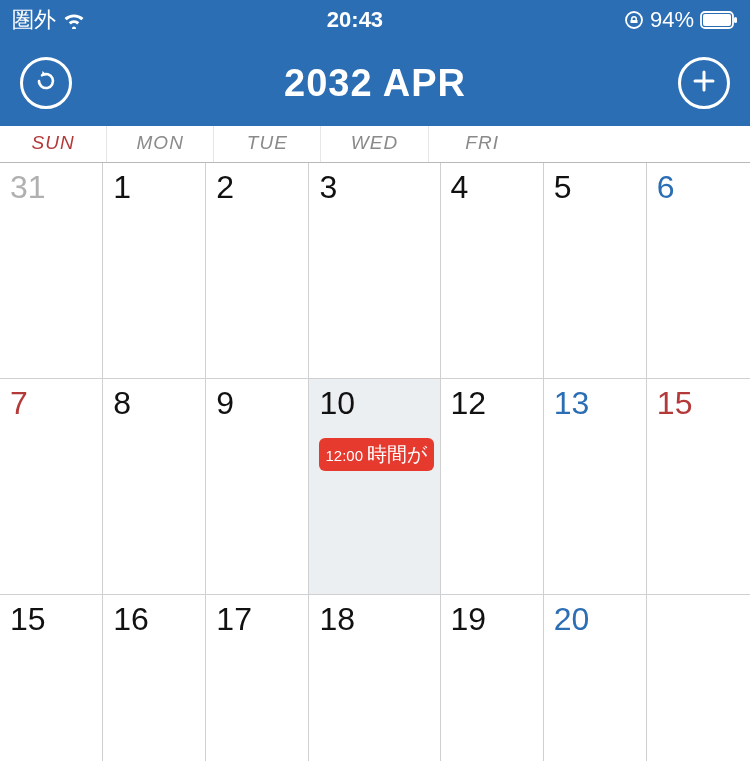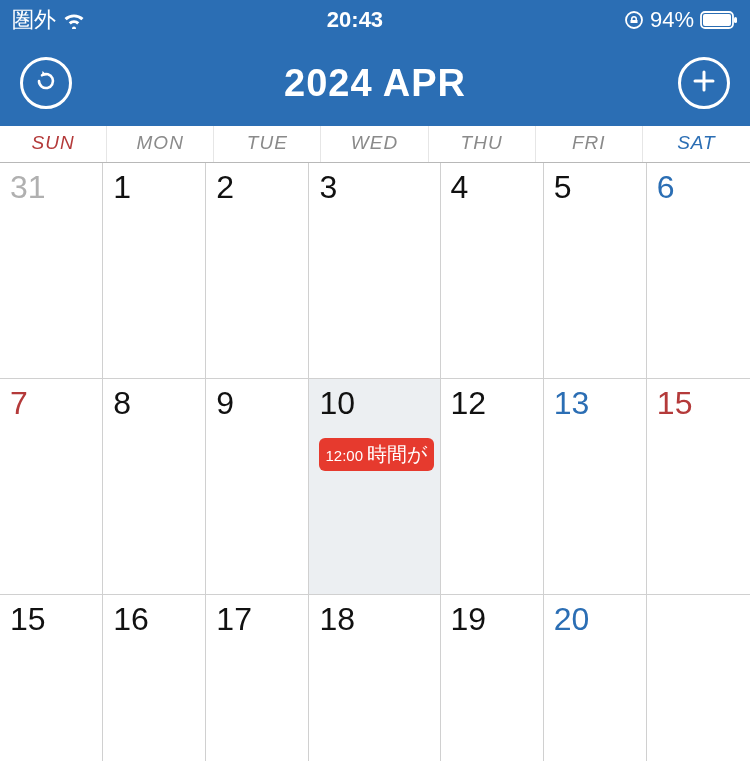--- a/index.html
+++ b/index.html
@@ -141,38 +141,36 @@
 
 <div class="app-header">
   <div class="circle-btn">
     <span>
       <svg width="28" height="28" viewBox="0 0 28 28">
           <path d="M7 14a7 7 0 1 0 3-5.7" fill="none" stroke="#fff" stroke-width="2.6" stroke-linecap="round"></path>
           <path d="M10.5 4 L10 9 L15 8.2 Z" fill="#fff"></path>
         </svg>
     </span>
   </div>
-  <div class="header-title">2024  APR</div>
+  <div class="header-title">2032  APR</div>
   <div class="circle-btn">
     <span>
       <svg width="26" height="26" viewBox="0 0 26 26">
           <path d="M13 4v18M4 13h18" stroke="#fff" stroke-width="3" stroke-linecap="round"></path>
         </svg>
     </span>
   </div>
 </div>
 
 <div class="weekday-row">
   <div class="weekday-cell sun">SUN</div>
   <div class="weekday-cell">MON</div>
   <div class="weekday-cell">TUE</div>
   <div class="weekday-cell">WED</div>
-  <div class="weekday-cell">THU</div>
   <div class="weekday-cell">FRI</div>
-  <div class="weekday-cell sat">SAT</div>
 </div>
 
 <div class="calendar-grid">
   <div class="day-cell other-month">
       <div class="day-num">31</div>
     </div>
   <div class="day-cell">
       <div class="day-num">1</div>
     </div>
   <div class="day-cell">

